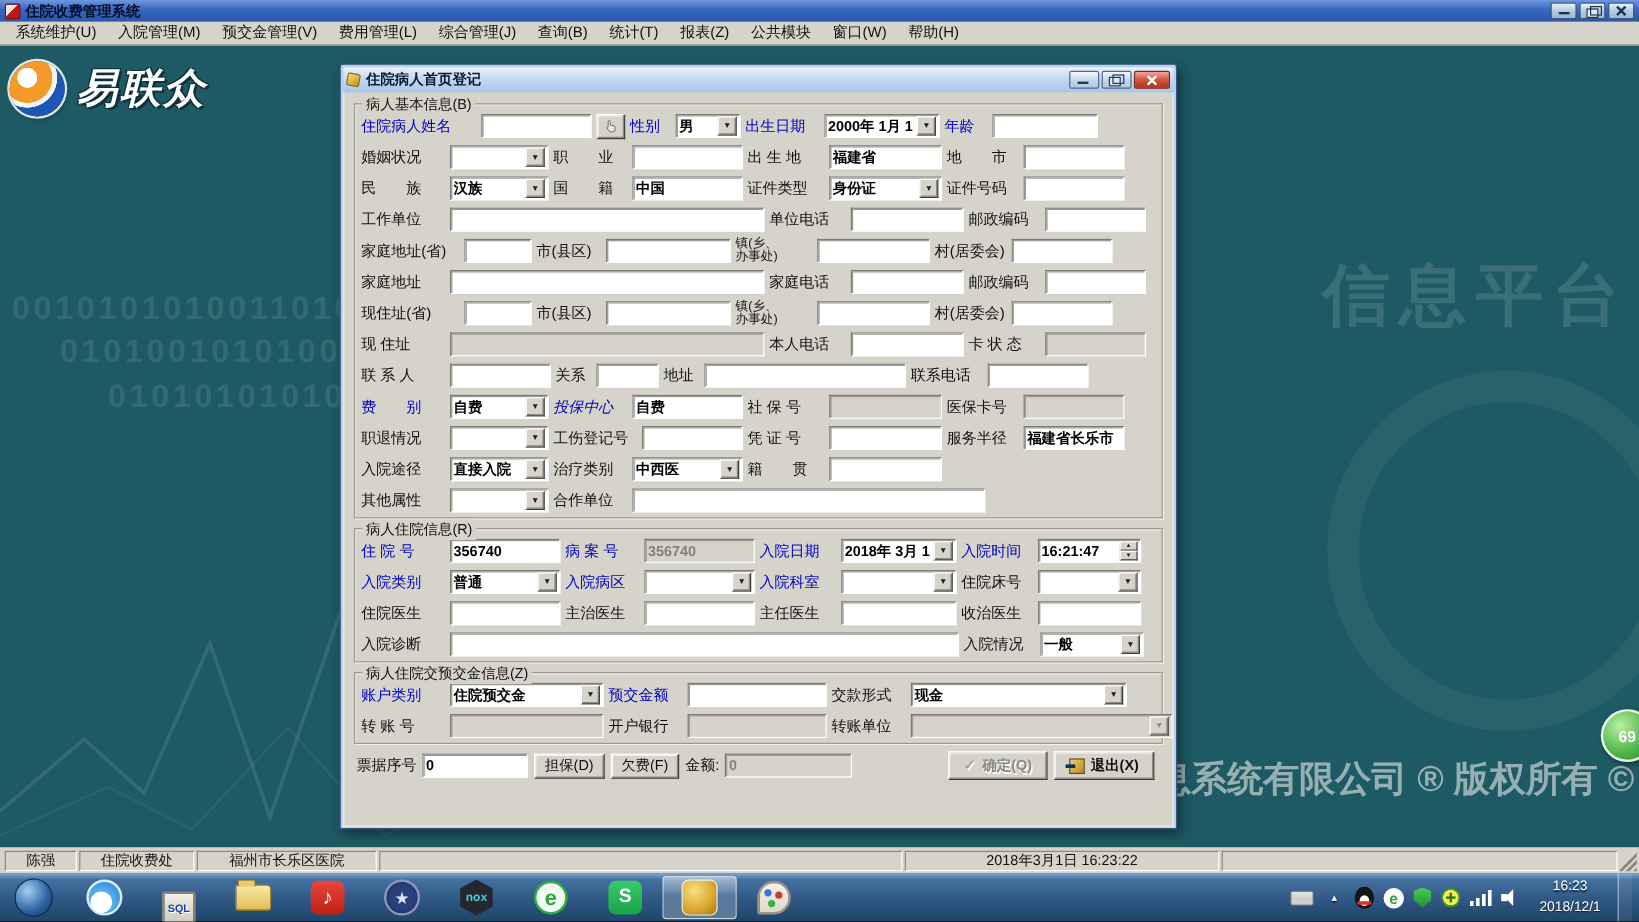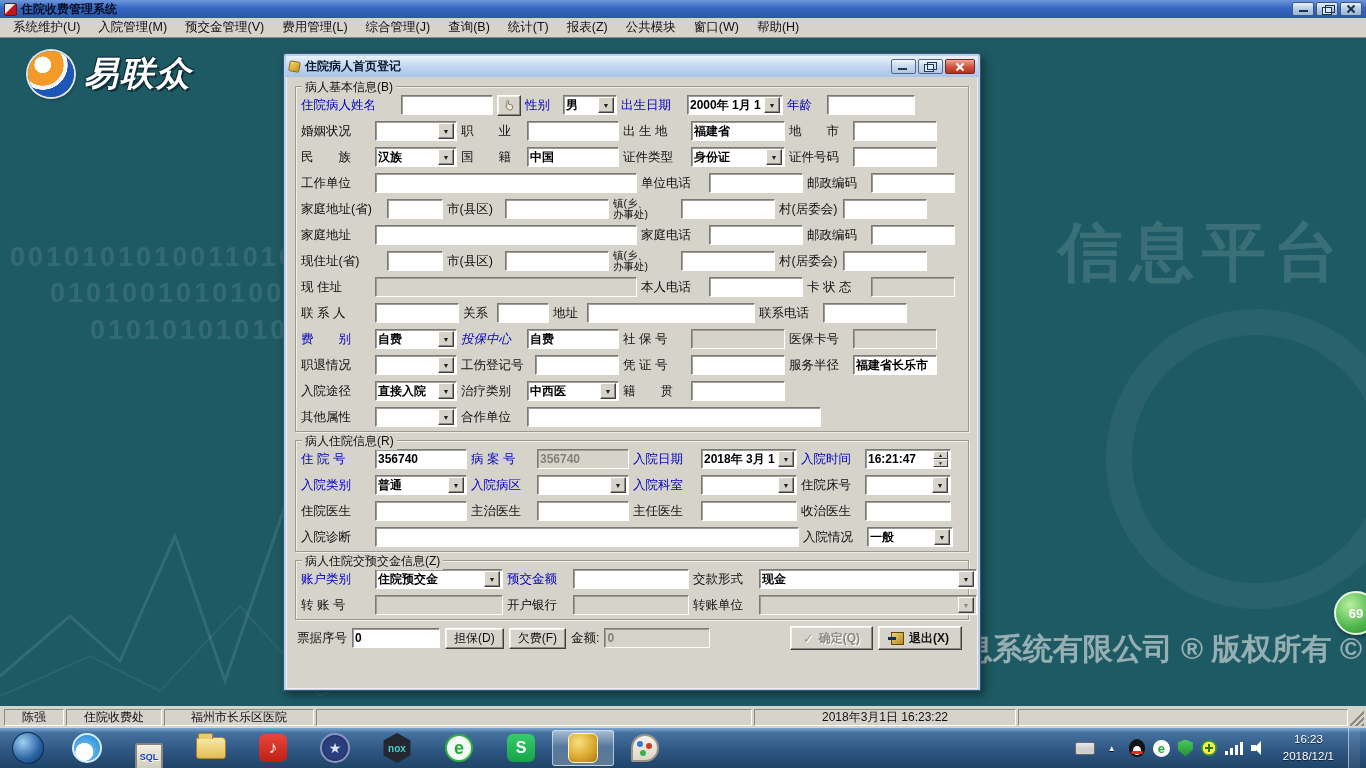--- a/index.html
+++ b/index.html
@@ -22,29 +22,29 @@
   .ic-x::before,.ic-x::after { content:""; position:absolute; left:50%; top:50%; width:10px; height:2px; background:currentColor; }
   .ic-x::before { transform:translate(-50%,-50%) rotate(45deg); }
   .ic-x::after  { transform:translate(-50%,-50%) rotate(-45deg); }
 
   .menubar { position:absolute; top:18px; left:0; right:0; height:20px; background:#d6d3ca;
     border-bottom:1px solid #8a8a82; display:flex; align-items:center; padding:0 4px; }
   .menu-item { font-size:12.5px; color:#111; padding:2px 9px; white-space:nowrap; }
 
   
   .client { position:absolute; top:39px; left:0; right:0; bottom:22px; background:#1e5a64; overflow:hidden; }
-  .logo { position:absolute; left:28px; top:12px; display:flex; align-items:center; gap:10px; z-index:1; }
+  .logo { position:absolute; left:8px; top:12px; display:flex; align-items:center; gap:10px; z-index:1; }
   .logo-ball { width:46px; height:46px; border-radius:50%;
     background:radial-gradient(circle at 32% 30%, #ffffff 0 18%, #f49a28 19% 46%, #f6f6f6 47% 55%, #1c57b8 56% 78%, #f0b23c 79%);
     box-shadow:0 0 0 2px rgba(255,255,255,.85), 1px 2px 4px rgba(0,0,0,.4); }
   .logo-text { font-size:34px; font-weight:bold; font-style:italic; color:#fff; letter-spacing:2px;
     text-shadow:2px 2px 0 #10303a,-1px -1px 0 #10303a,1px -1px 0 #10303a,-1px 1px 0 #10303a; }
   .binary { position:absolute; left:10px; top:200px; z-index:0; color:rgba(255,255,255,.10);
     font-size:27px; font-weight:bold; letter-spacing:3px; line-height:1.35; white-space:nowrap; }
-  .wm-top { position:absolute; right:20px; top:170px; font-size:64px; font-weight:bold;
+  .wm-top { position:absolute; right:8px; top:170px; font-size:56px; font-weight:bold;
     color:rgba(255,255,255,.13); letter-spacing:8px; z-index:0; }
   .wm-bottom { position:absolute; right:4px; top:590px; font-size:30px; font-weight:bold;
     color:rgba(225,228,228,.62); white-space:nowrap; z-index:1; }
   .big-o { position:absolute; right:-40px; top:270px; width:300px; height:300px; border-radius:50%;
     border:26px solid rgba(255,255,255,.05); z-index:0; }
   .wave-svg { position:absolute; left:0; bottom:0; z-index:0; }
   .badge-69 { position:absolute; right:-12px; top:552px; width:44px; height:44px; border-radius:50%;
     background:radial-gradient(circle at 35% 30%, #b8f0a0, #4db44a 60%, #2f8f34); border:2px solid #e8f8e0;
     color:#fff; font-size:13px; font-weight:bold; display:flex; align-items:center; justify-content:center; z-index:3;
     box-shadow:1px 2px 4px rgba(0,0,0,.4); }
@@ -553,21 +553,21 @@
                   <span class="flabel blue" style="width: 70px;">账户类别</span>
                   <div class="tbox" style="width: 128px;">
                     <span class="val">住院预交金</span>
                     <span class="ddbtn">▼</span>
                   </div>
                   <span class="flabel blue" style="width: 62px;">预交金额</span>
                   <div class="tbox" style="width: 116px;">
                     <span class="val"></span>
                   </div>
                   <span class="flabel" style="width: 62px;">交款形式</span>
-                  <div class="tbox" style="width: 218px;">
+                  <div class="tbox" style="width: 180px;">
                     <span class="val">现金</span>
                     <span class="ddbtn">▼</span>
                   </div>
                 </div>
                 <div class="frow">
                   <span class="flabel" style="width: 70px;">转 账 号</span>
                   <div class="tbox dis" style="width: 128px;">
                     <span class="val"></span>
                   </div>
                   <span class="flabel" style="width: 62px;">开户银行</span>

